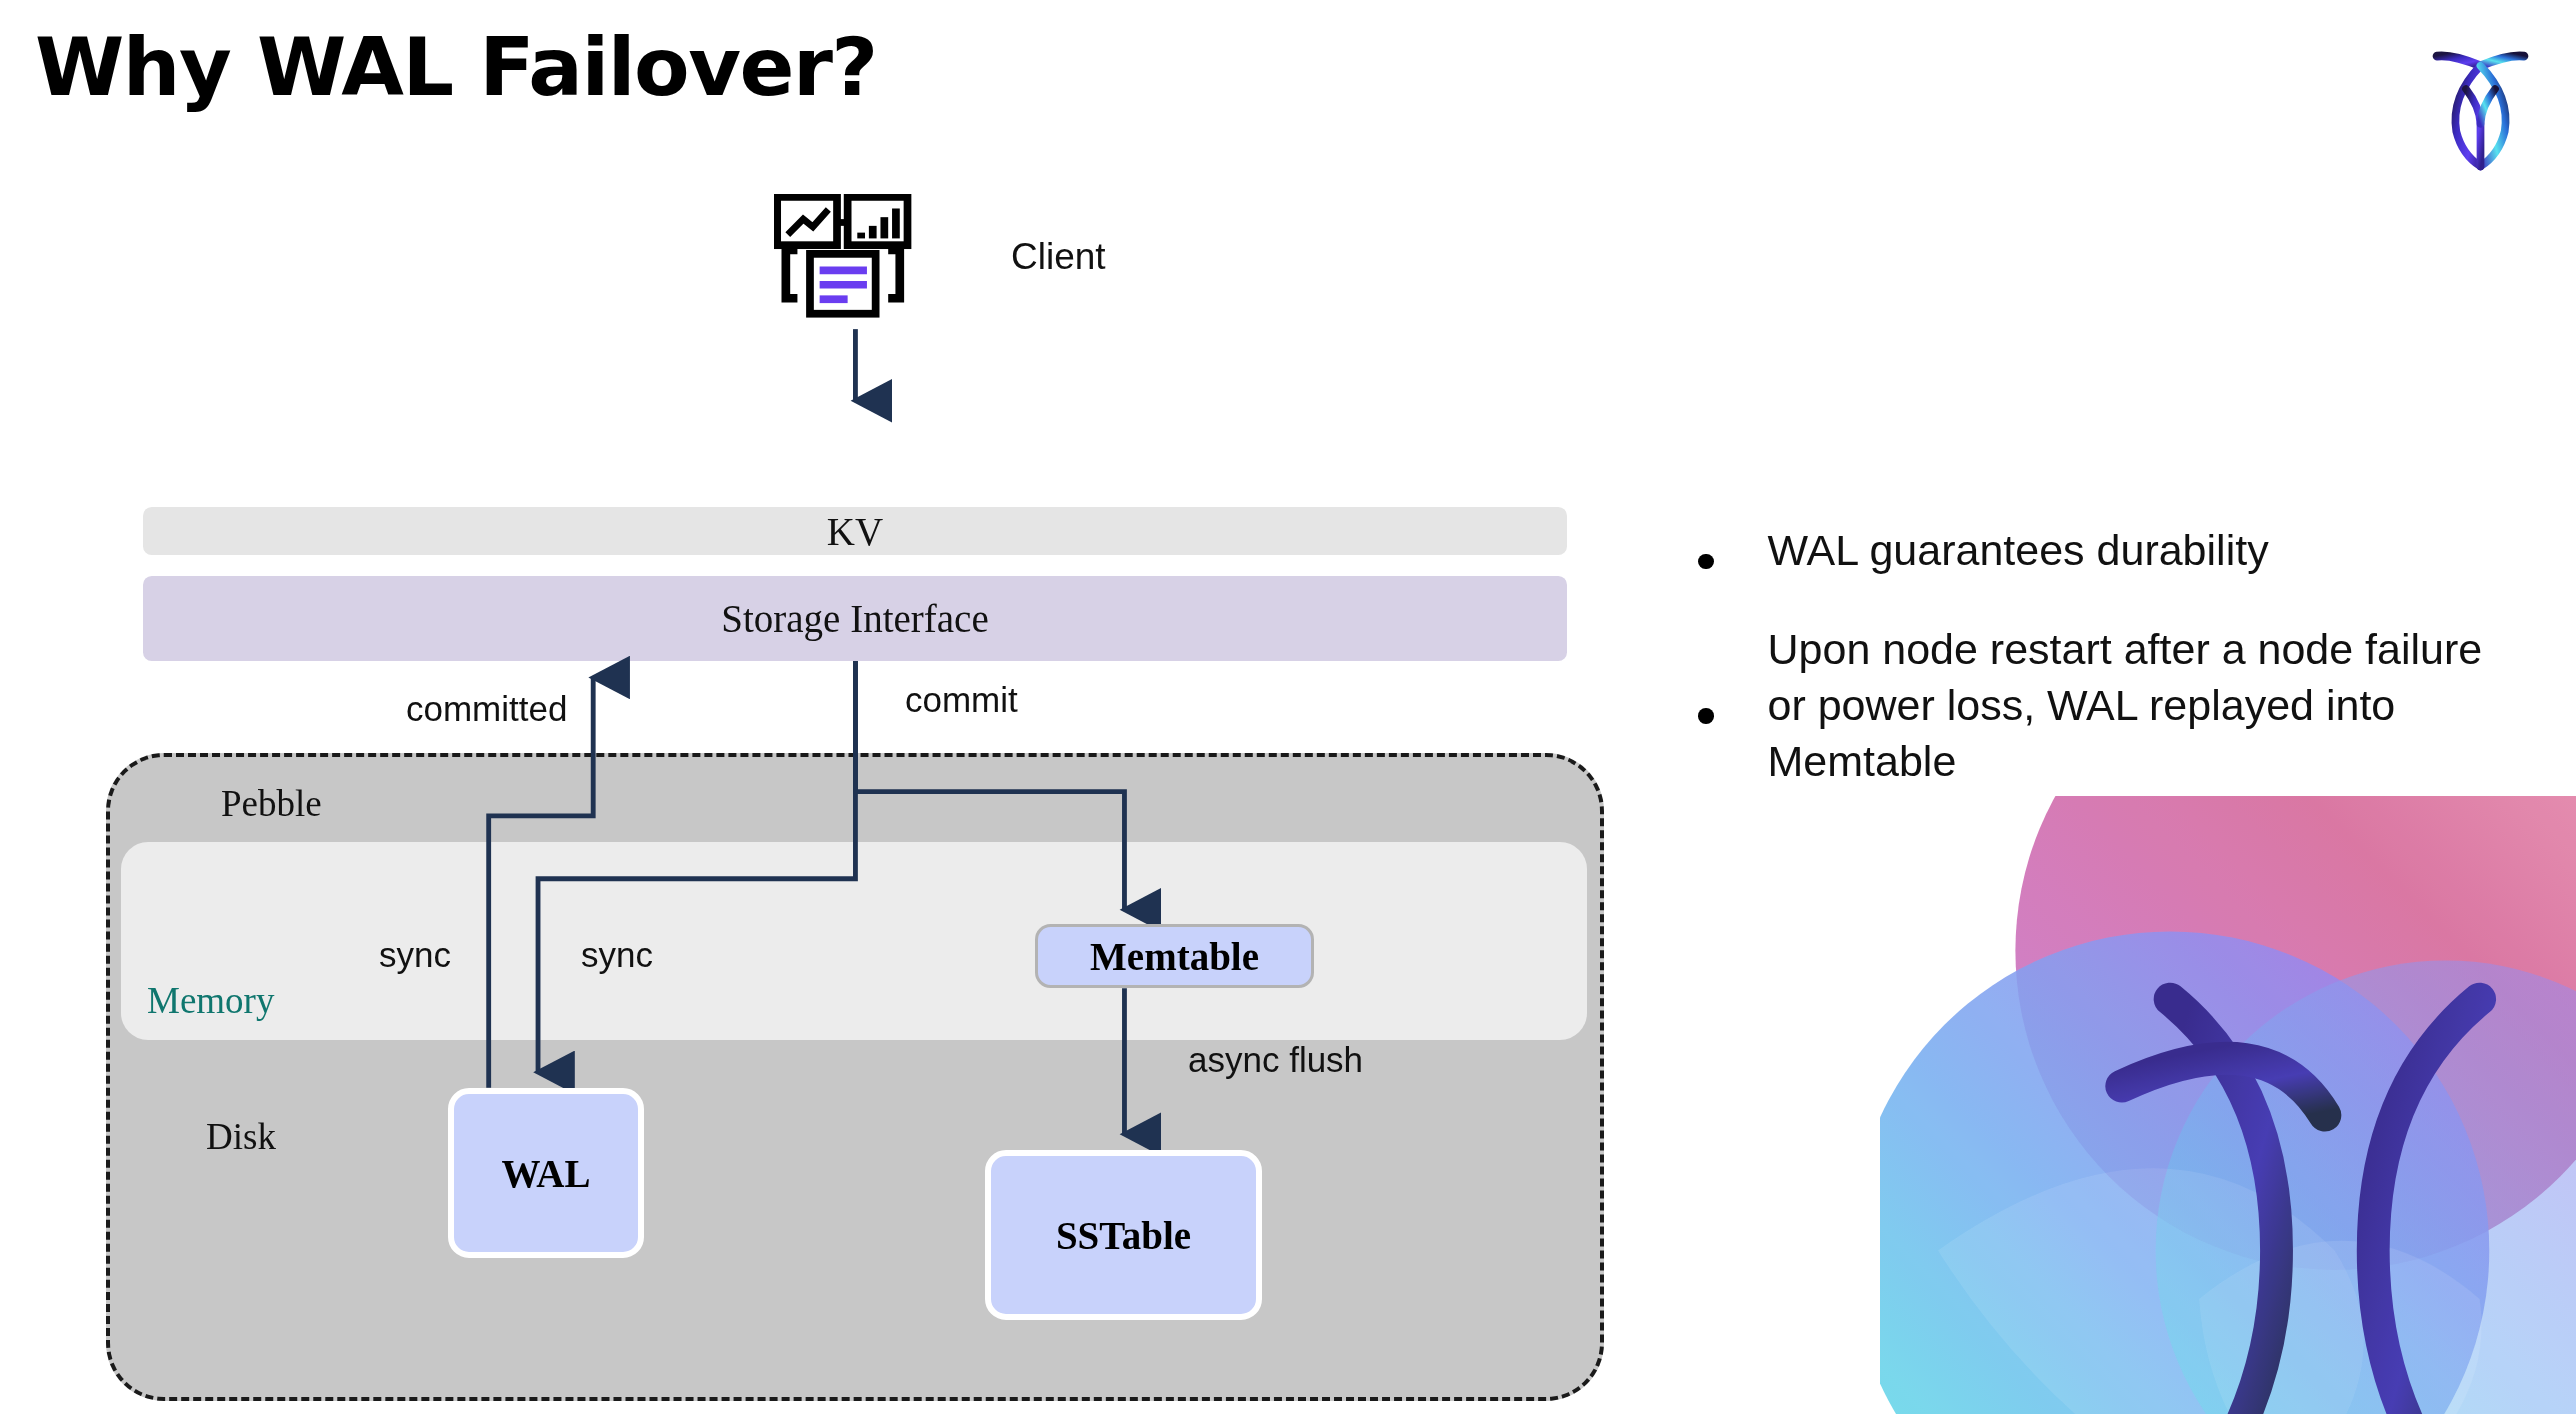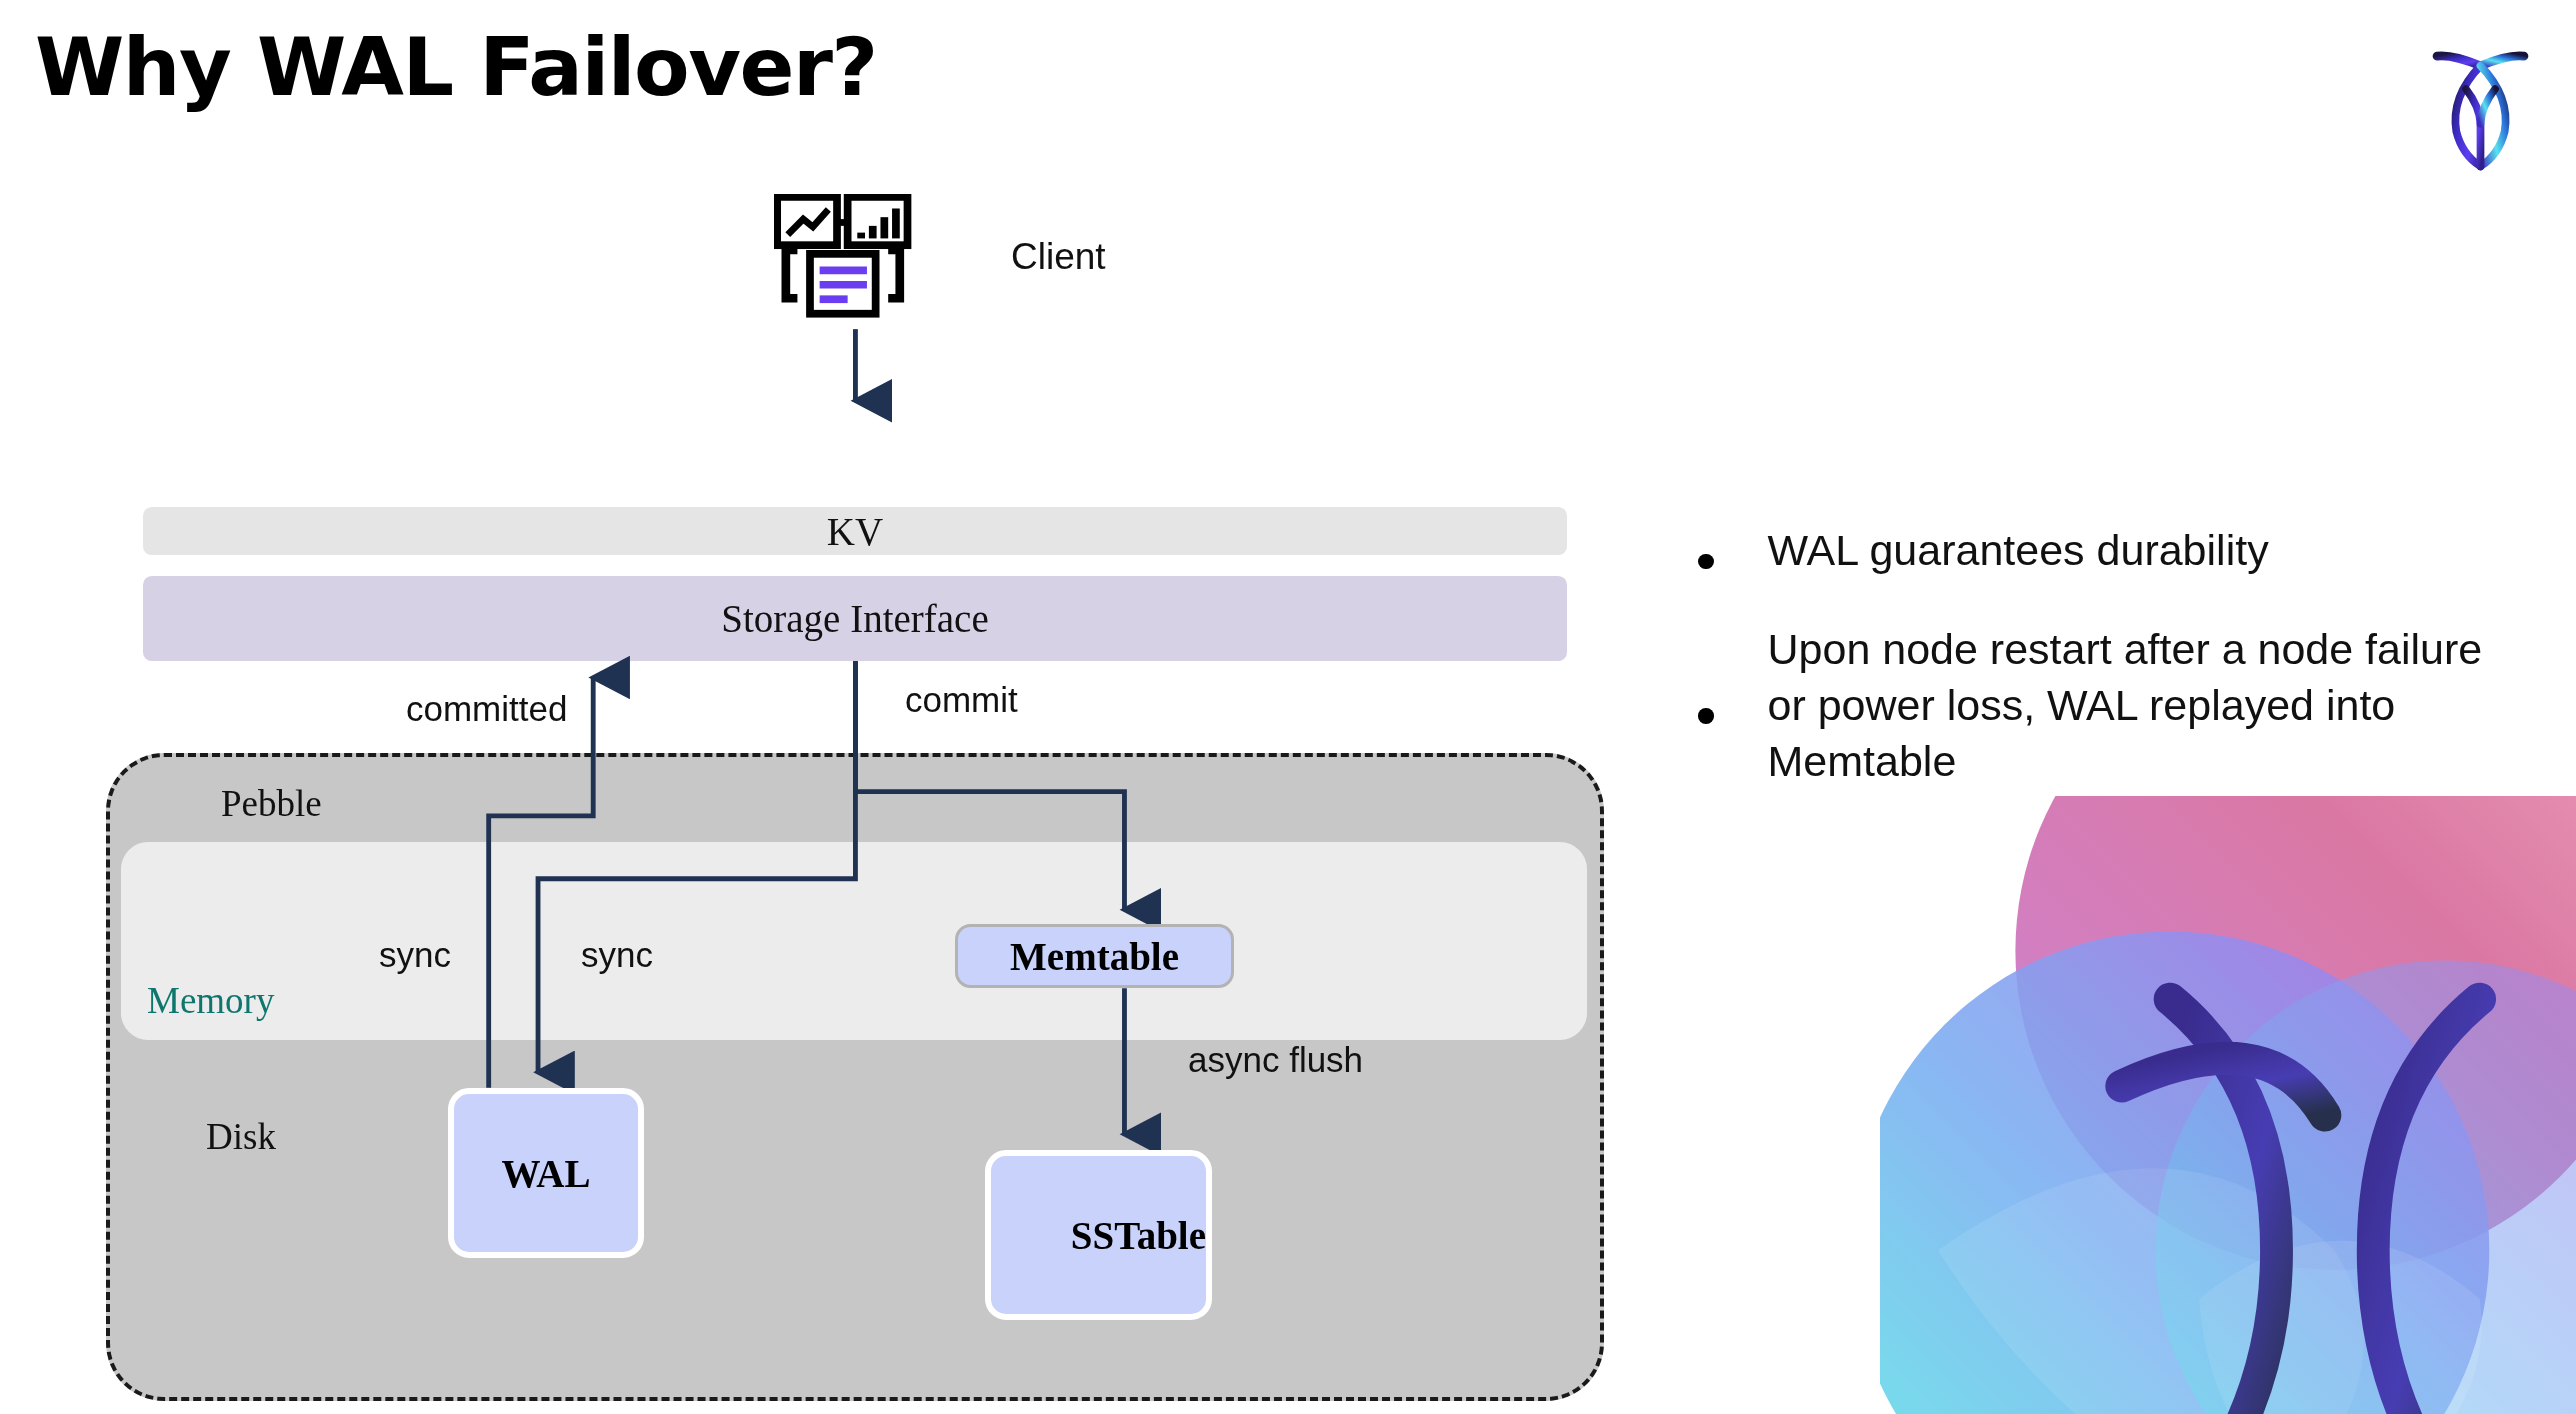--- a/index.html
+++ b/index.html
@@ -43,26 +43,26 @@
           background:#ececec;border-radius:27px;}
   .memory-label{position:absolute;left:147px;top:979px;font-size:37px;color:#0f766e;
                 font-family:Liberation Serif, serif;}
   .disk-label{position:absolute;left:206px;top:1097px;font-size:37px;color:#111;
               font-family:"Liberation Serif",serif;margin-top:18px;}
 
   
   .node{position:absolute;background:#c8d2fb;border-radius:21px;
         display:flex;align-items:center;justify-content:center;
         font-family:"Liberation Serif",serif;font-weight:bold;font-size:39px;color:#000;}
-  .node-memtable{left:955px;top:924px;width:279px;height:64px;
+  .node-memtable{left:1035px;top:924px;width:279px;height:64px;
                  border:3.9px solid #b3b3b3;box-sizing:border-box;border-radius:15.5px;}
   .node-wal{left:448px;top:1088px;width:196px;height:170px;border:6.8px solid #fff;
             box-sizing:border-box;}
-  .node-sstable{left:985px;top:1150px;width:227px;height:170px;border:6.8px solid #fff;
-                box-sizing:border-box;justify-content:flex-end;}
+  .node-sstable{left:985px;top:1150px;width:277px;height:170px;border:6.8px solid #fff;
+                box-sizing:border-box;}
 
   
   .elabel{position:absolute;font-size:35px;color:#111;
           font-family:"Liberation Sans",sans-serif;white-space:nowrap;}
   .lbl-committed{left:406px;top:689px;}
   .lbl-commit{left:905px;top:680px;}
   .lbl-sync1{left:379px;top:935px;}
   .lbl-sync2{left:581px;top:935px;}
   .lbl-async{left:1188px;top:1040px;}
 

